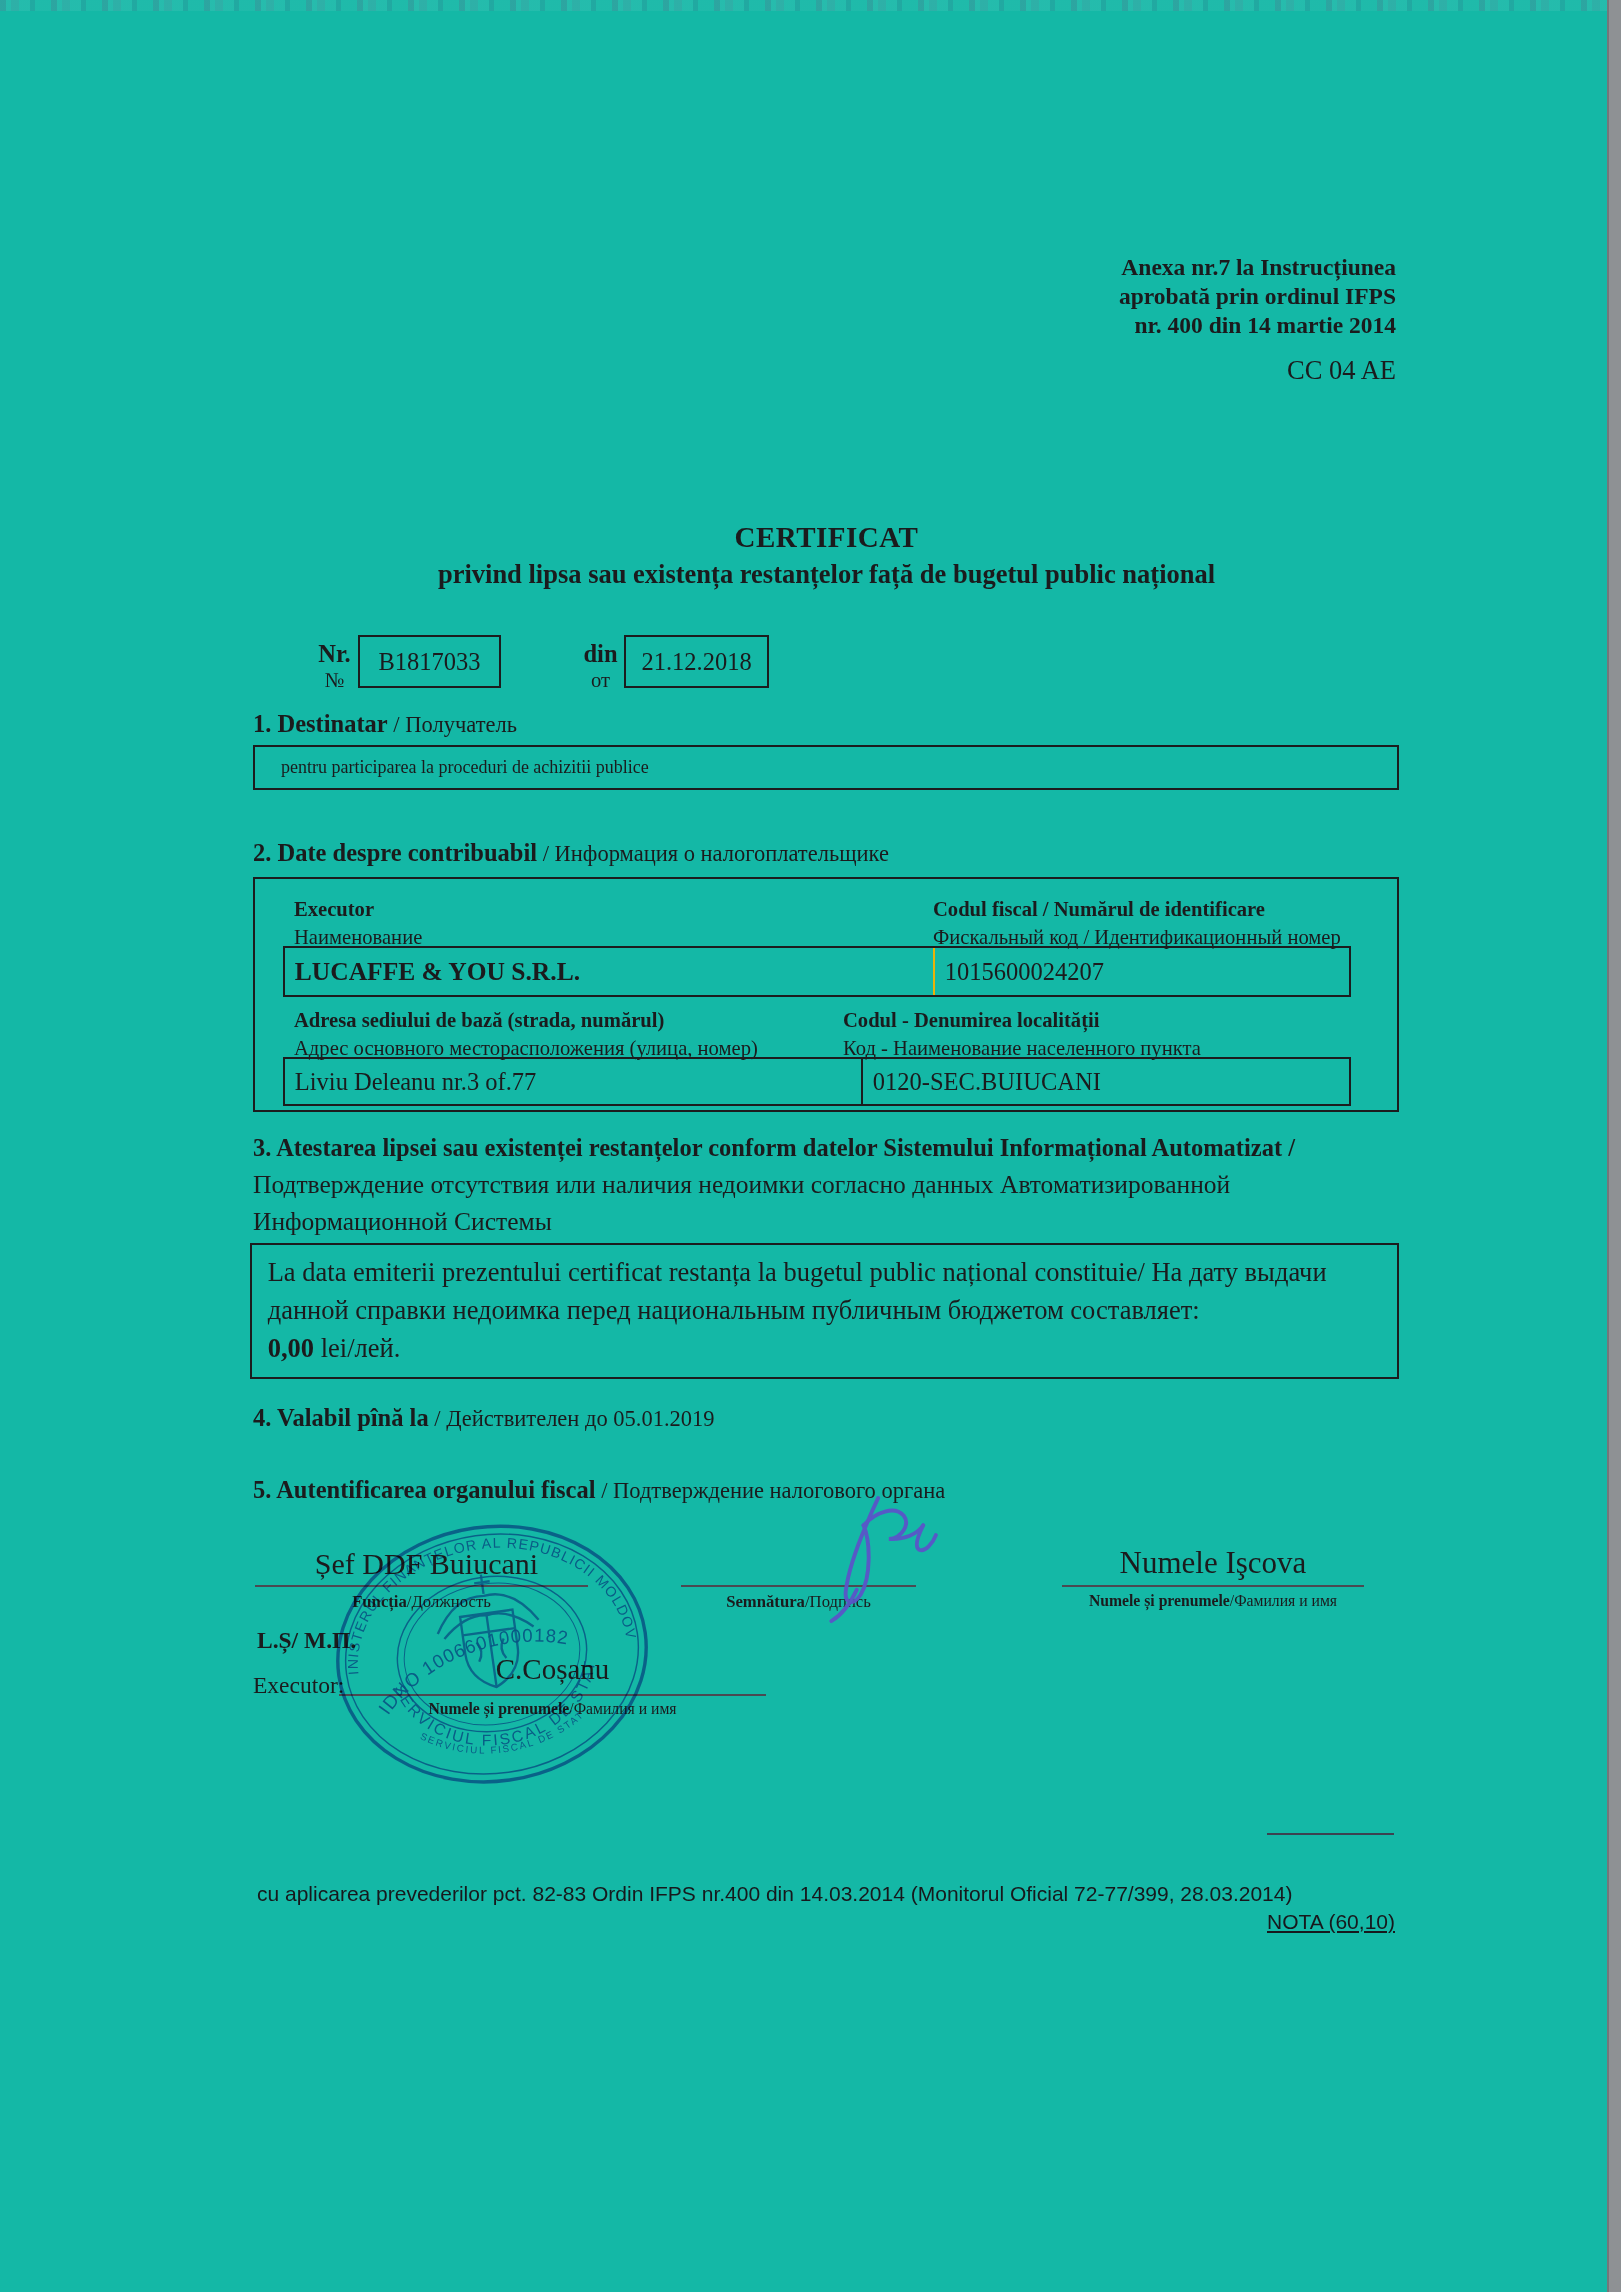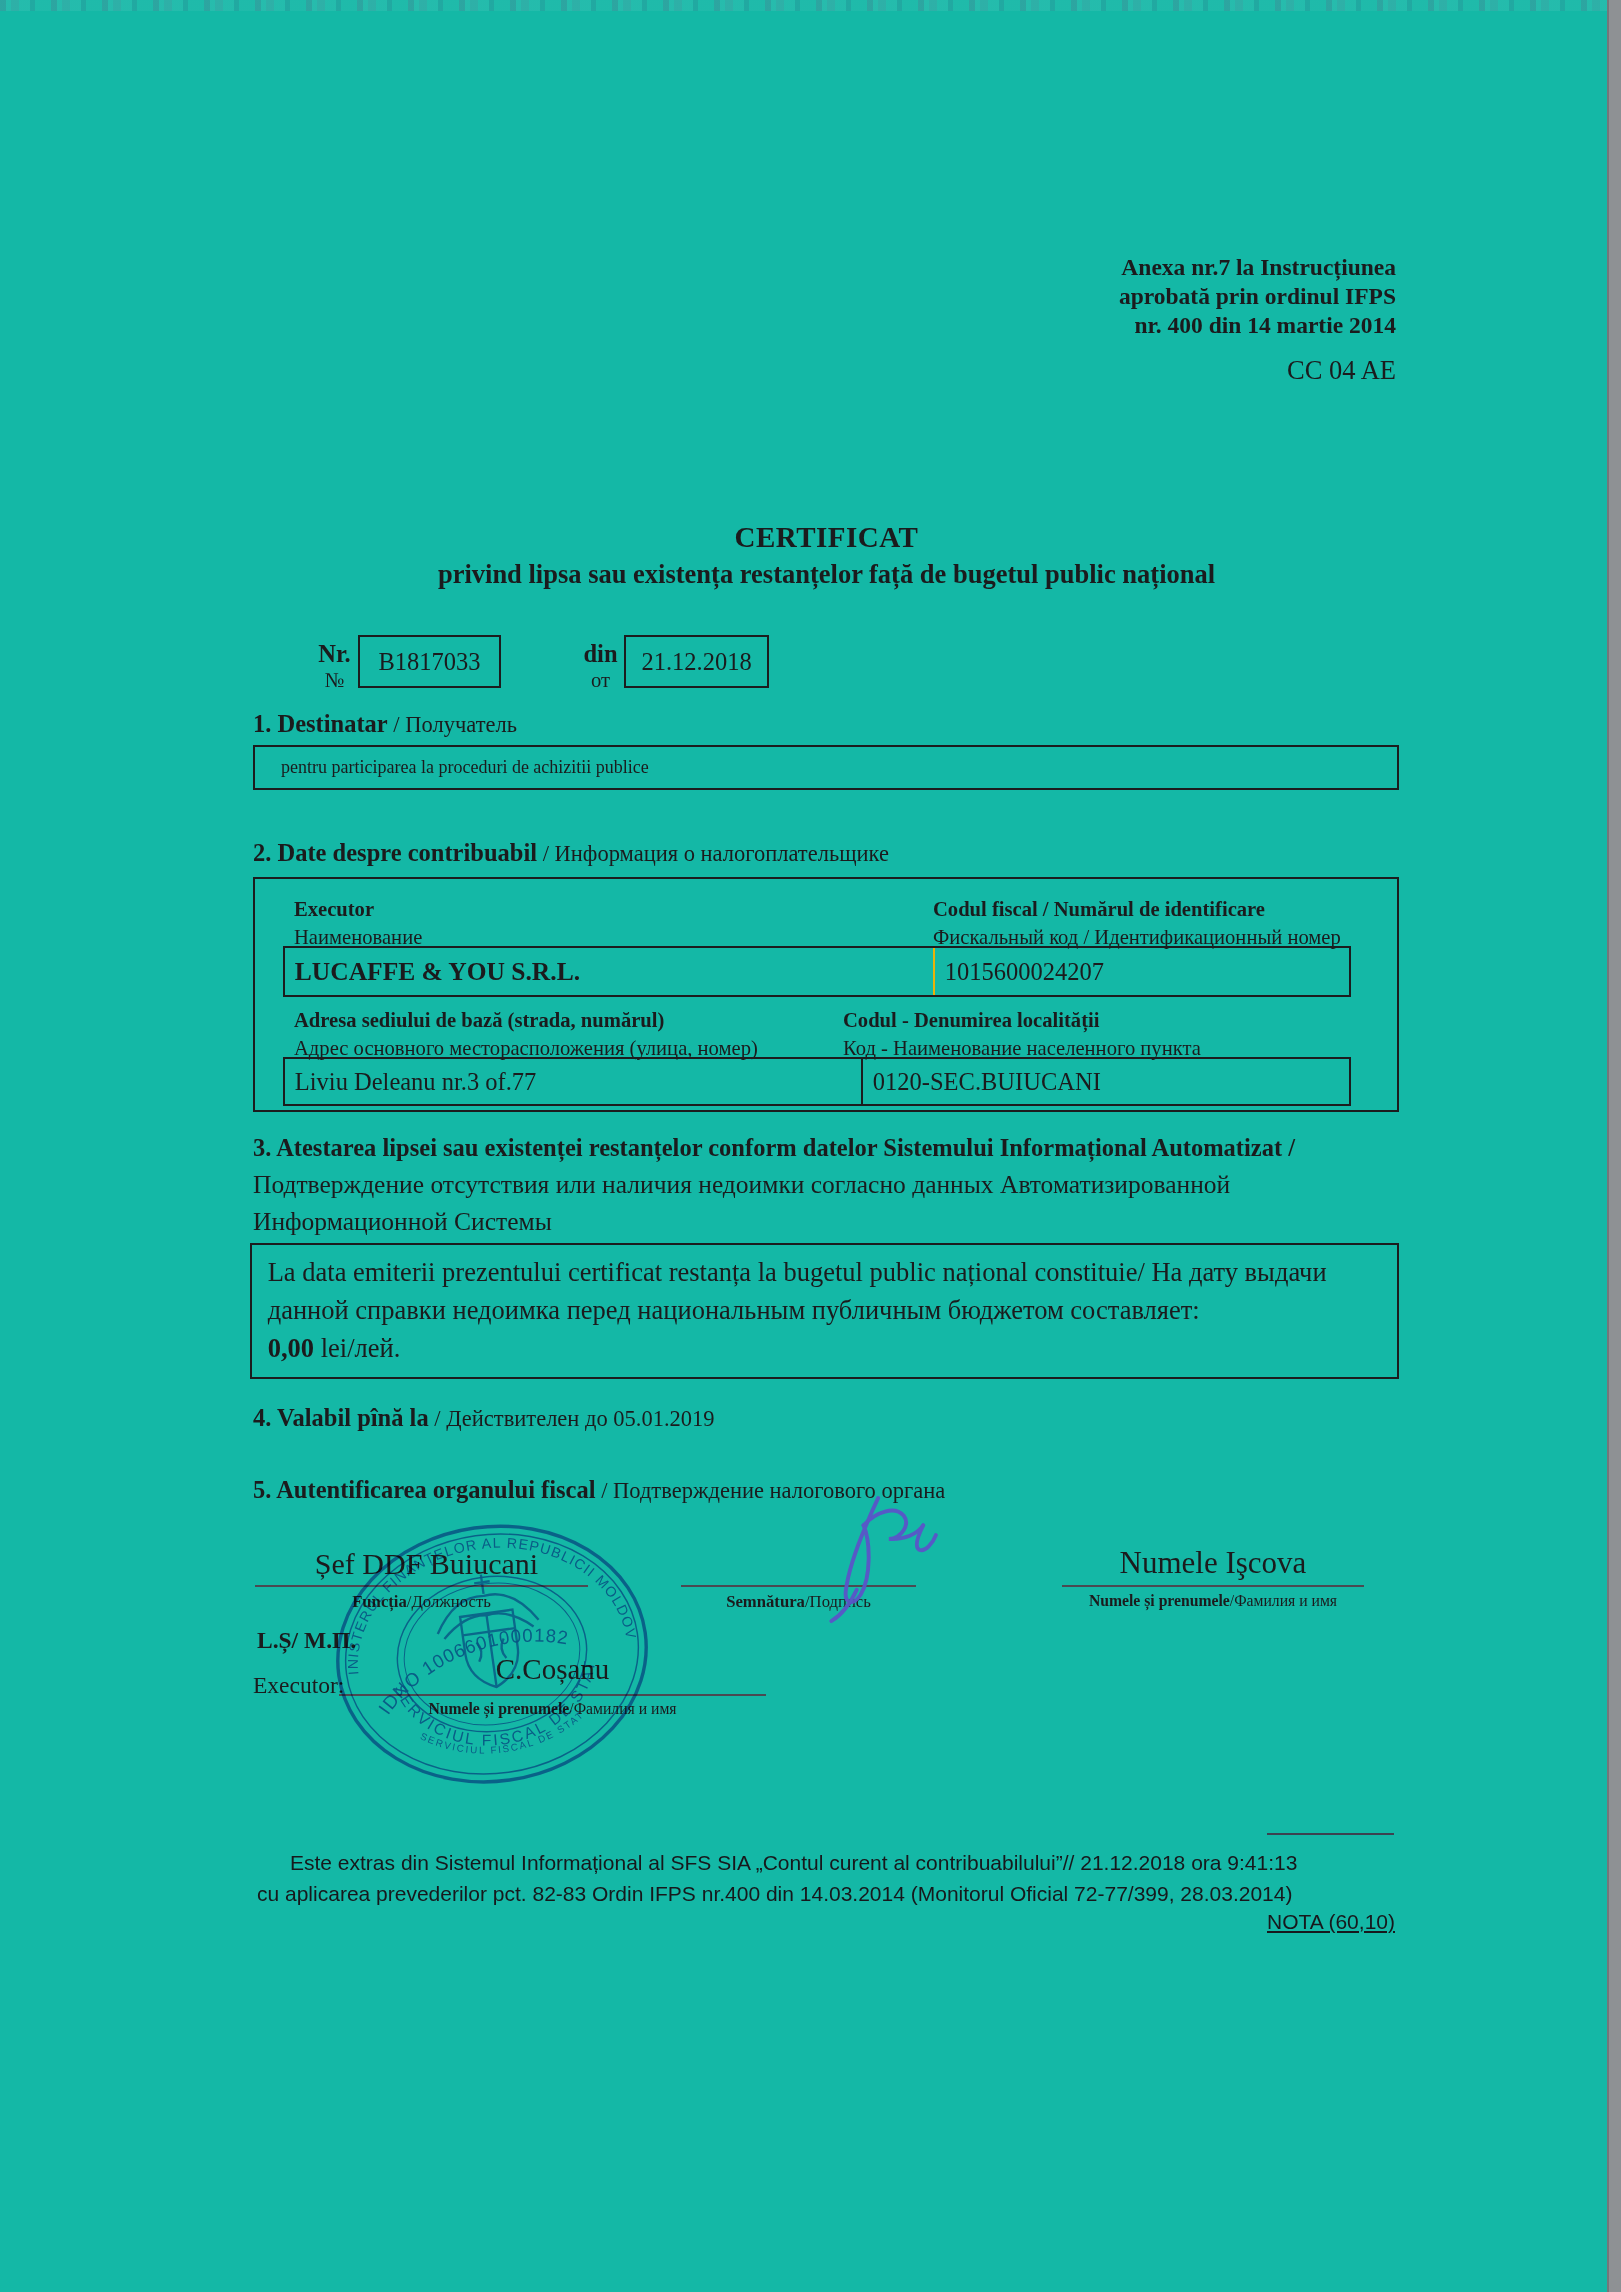--- a/index.html
+++ b/index.html
@@ -226,18 +226,17 @@
   <svg class="abs sign-svg" width="206" height="132" viewBox="0 0 210 135">
     <g stroke="#5a55c8" stroke-width="4" fill="none" stroke-linecap="round" opacity="0.95">
       <path d="M 96 4 C 82 34 66 74 63 98 C 61 112 70 115 78 103 C 89 85 88 48 81 32"></path>
       <path d="M 81 32 C 94 18 113 12 122 22 C 129 31 120 45 107 46 C 123 47 136 41 142 32"></path>
       <path d="M 142 32 C 136 44 133 54 138 57 C 144 60 152 50 155 42"></path>
       <path d="M 74 98 C 67 113 58 124 48 130"></path>
     </g>
   </svg>
 
   <div class="abs f-shortline"></div>
-  <div class="abs footer f1">Este extras din Sistemul Informațional al SFS SIA „Contul curent al contribuabilului”// 21.12.2018 ora 9:41:13</div>
   <div class="abs footer f2">cu aplicarea prevederilor pct. 82-83 Ordin IFPS nr.400 din 14.03.2014 (Monitorul Oficial 72-77/399, 28.03.2014)</div>
   <div class="abs footer nota">NOTA (60,10)</div>
 
 </div>
 
 
 </body></html>

